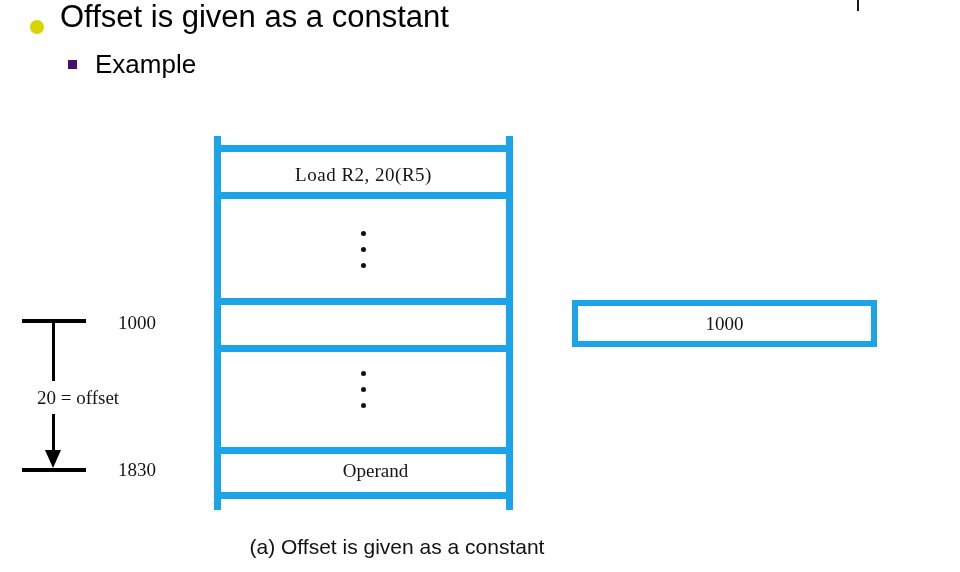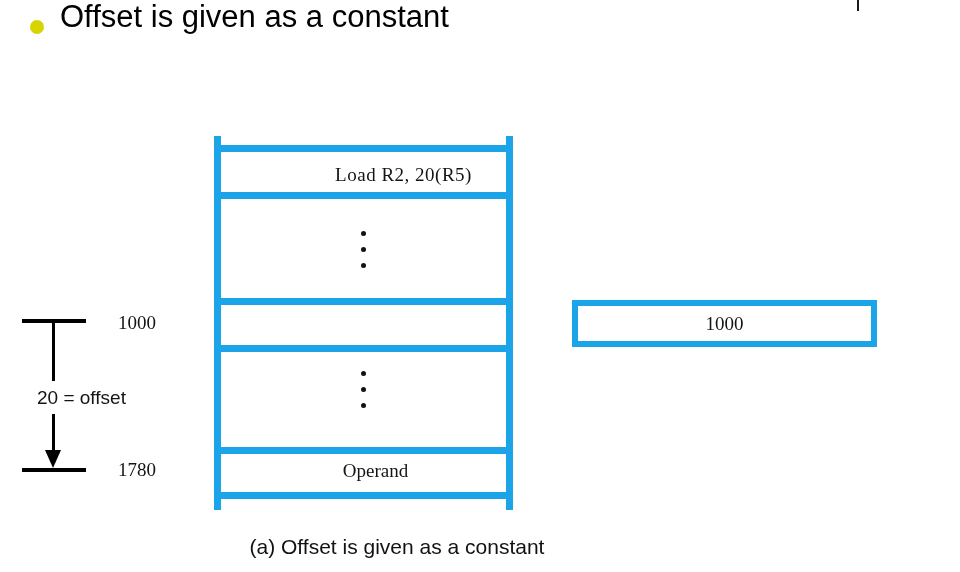--- a/index.html
+++ b/index.html
@@ -186,21 +186,21 @@
     color: #141414;
     white-space: nowrap;
   }
   .addr-label.a1000 { left: 118px; top: 312px; }
   .addr-label.a1020 { left: 118px; top: 459px; }
 
   .offset-label {
     position: absolute;
     left: 37px;
     top: 387px;
-    font-family: Liberation Sans, sans-serif;
+    font-family: Liberation Serif, serif;
     font-size: 19px;
     color: #141414;
     white-space: nowrap;
   }
 
   
   .caption {
     position: absolute;
     left: 0px;
     top: 535px;
@@ -214,35 +214,39 @@
 </head>
 <body>
 
 <div id="slide">
 
   <div class="bullet-l1">
     <span class="dot-yellow"></span>
     <span class="bullet-l1-text">Offset is given as a constant</span>
   </div>
 
+  <div class="bullet-l2">
+    <span class="sq-purple"></span>
+    <span class="bullet-l2-text">Example</span>
+  </div>
 
   <div class="corner-tick"></div>
 
   <div class="mem">
     <div class="mem-rail left"></div>
     <div class="mem-rail right"></div>
 
     <div class="mem-hline" style="top:9px;"></div>
     <div class="mem-hline" style="top:56px;"></div>
     <div class="mem-hline" style="top:162px;"></div>
     <div class="mem-hline" style="top:209px;"></div>
     <div class="mem-hline" style="top:311px;"></div>
     <div class="mem-hline" style="top:356px;"></div>
 
-    <div class="mem-label instr" style="top:28px;padding-left:40px;">Load    R2, 20(R5)</div>
+    <div class="mem-label instr" style="top:28px;">Load    R2, 20(R5)</div>
 
     <div class="vdots" style="top:95px;">
       <i></i>
       <i></i>
       <i></i>
     </div>
 
     <div class="vdots" style="top:235px;">
       <i></i>
       <i></i>
@@ -257,17 +261,17 @@
   </div>
 
   <div class="tick top"></div>
   <div class="vstem upper"></div>
   <div class="offset-label">20 = offset</div>
   <div class="vstem lower"></div>
   <div class="arrowhead"></div>
   <div class="tick bottom"></div>
 
   <div class="addr-label a1000">1000</div>
-  <div class="addr-label a1020">1780</div>
+  <div class="addr-label a1020">1830</div>
 
   <div class="caption">(a) Offset is given as a constant</div>
 
 </div>
 
 </body></html>

